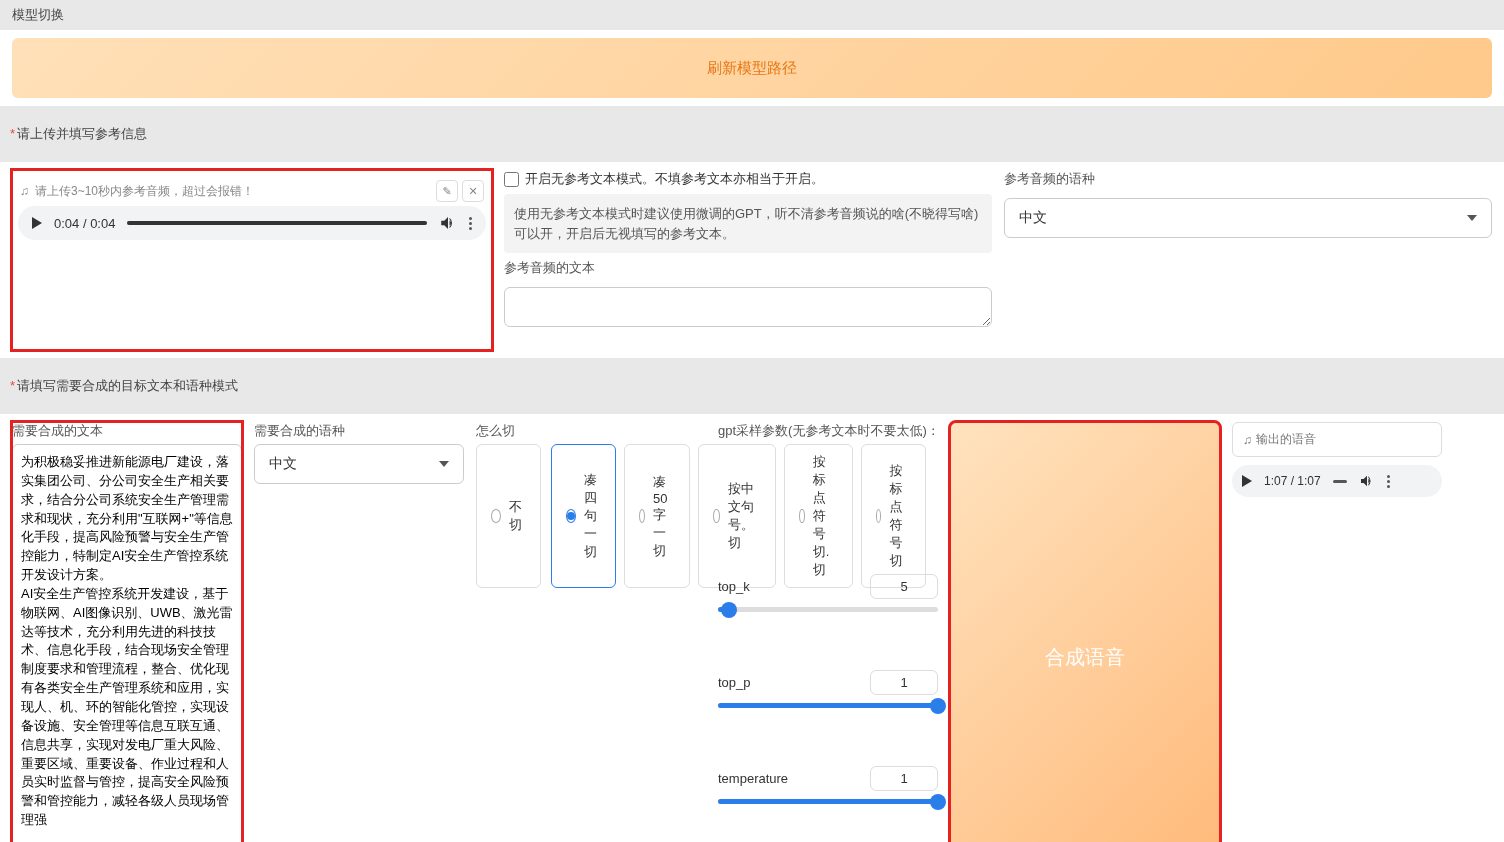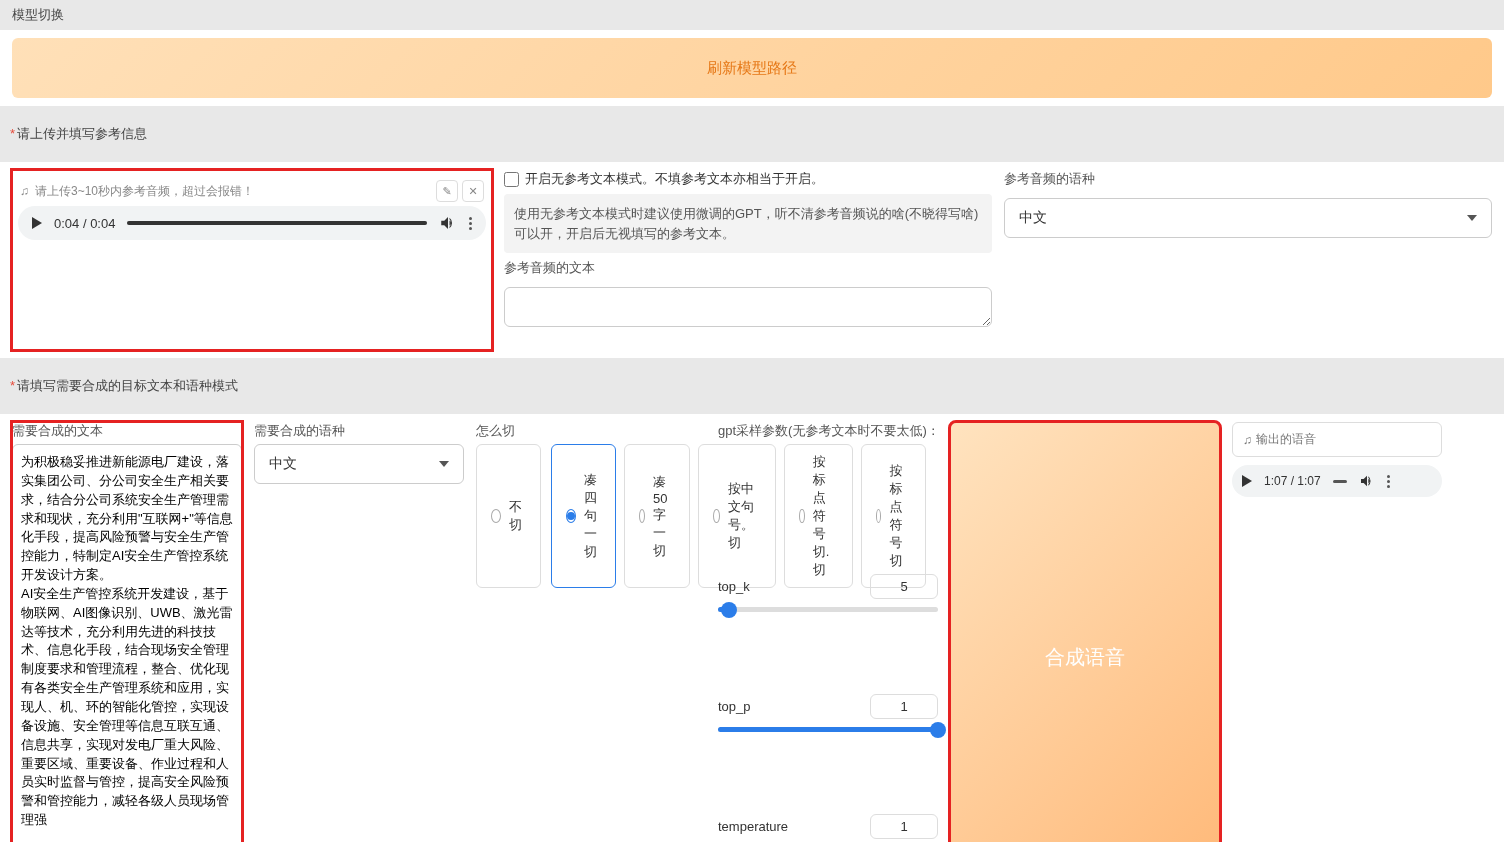--- a/index.html
+++ b/index.html
@@ -28,21 +28,21 @@
 .chk input{width:15px;height:15px}
 .gray-note{background:#f3f3f3;padding:10px;border-radius:4px;font-size:13px;color:#555;line-height:1.5}
 .textarea{border:1px solid #ccc;border-radius:6px;min-height:36px;padding:8px;resize:vertical;font-size:13px;width:100%}
 .radio-grp{display:flex;flex-direction:row;gap:8px}
 .radio-row{display:flex;gap:10px}
 .radio-item{display:flex;align-items:center;gap:8px;border:1px solid #ddd;border-radius:6px;padding:8px 14px;cursor:pointer;font-size:13px}
 .radio-item.sel{border-color:#2b7de9}
 .rdot{width:14px;height:14px;border:1px solid #aaa;border-radius:50%;display:flex;align-items:center;justify-content:center}
 .radio-item.sel .rdot{border-color:#2b7de9}
 .radio-item.sel .rdot::after{content:"";width:8px;height:8px;background:#2b7de9;border-radius:50%}
-.slider-wrap{margin-bottom:32px}
+.slider-wrap{margin-bottom:8px}
 .slider-hdr{display:flex;align-items:center;justify-content:space-between;margin-bottom:8px}
 .slider-val{border:1px solid #ddd;border-radius:6px;padding:4px 0;width:68px;text-align:center;font-size:13px}
 .slider{height:5px;background:#ddd;border-radius:3px;position:relative;cursor:pointer}
 .slider .sfill{position:absolute;left:0;top:0;height:100%;background:#2b7de9;border-radius:3px}
 .slider .thumb{position:absolute;top:50%;transform:translate(-50%,-50%);width:16px;height:16px;background:#2b7de9;border-radius:50%}
 .out-box{border:1px solid #ddd;border-radius:6px;padding:6px 8px}
 .out-hdr{display:flex;align-items:center;gap:4px;color:#777;font-size:12px;padding:2px}
 .redbox{outline:3px solid #e52222;outline-offset:-1px}
 .mini{width:14px;height:3px;background:#555;border-radius:2px}
 </style>

